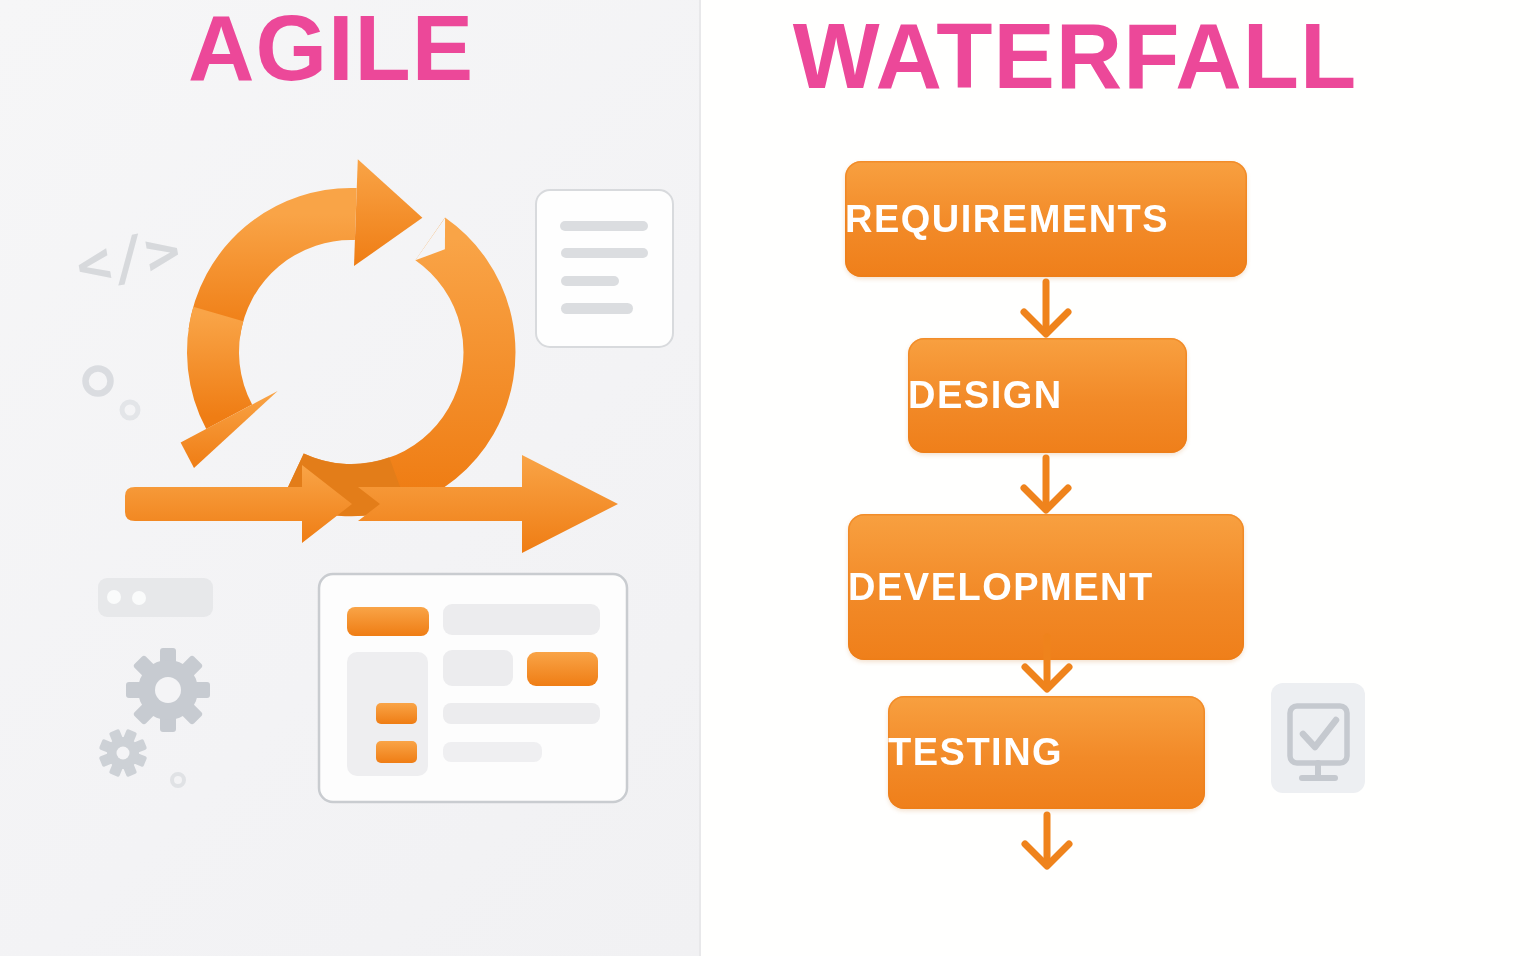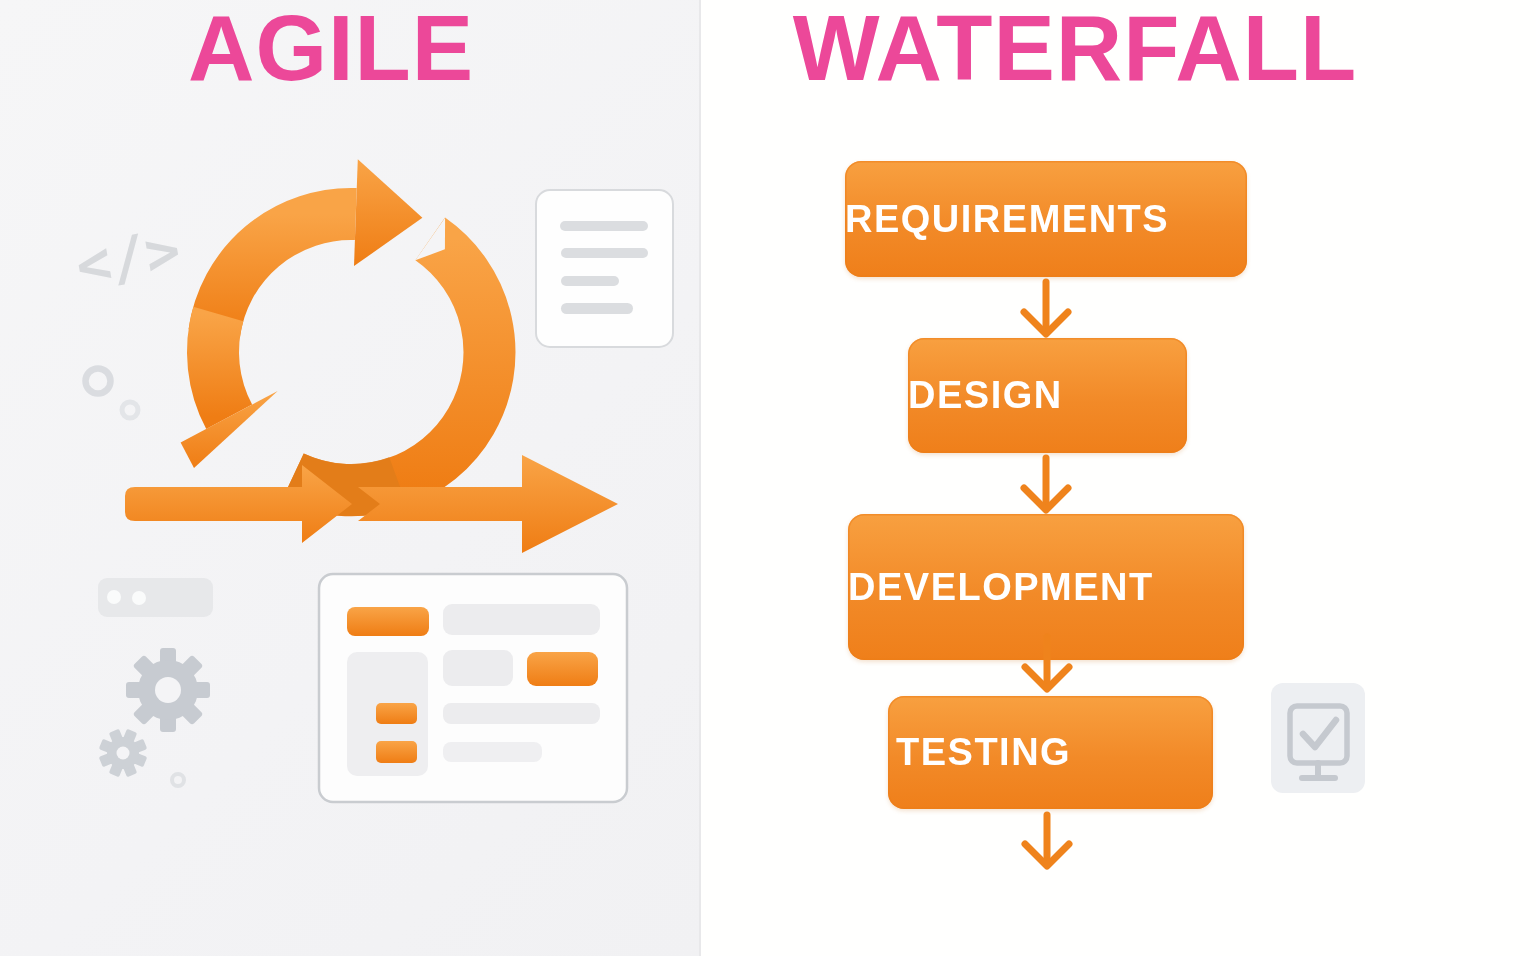--- a/index.html
+++ b/index.html
@@ -18,33 +18,33 @@
   .panel-right{
     position:absolute;left:701px;top:0;width:835px;height:956px;
     background:#fffffe;
   }
   .big-title{
     position:absolute;top:2px;transform:translateX(-50%);
     font-size:92px;font-weight:800;line-height:1;
     color:#ec4899;letter-spacing:1px;white-space:nowrap;
   }
   .title-agile{left:331px;}
-  .title-waterfall{left:1075px;}
+  .title-waterfall{left:1075px;margin-top:8px;}
   .wf-box{
     position:absolute;border-radius:16px;
     background:linear-gradient(180deg,#f8a040 0%,#f28a28 55%,#ef7f1a 100%);
     box-shadow:inset 0 0 0 1.5px rgba(236,126,24,.55), 0 2px 4px rgba(205,125,45,.22);
     display:flex;align-items:center;
     color:#ffffff;font-weight:700;font-size:38px;letter-spacing:1.5px;
     white-space:nowrap;
   }
   .wf-box-1{left:845px;top:161px;width:402px;height:116px;}
   .wf-box-2{left:908px;top:338px;width:279px;height:115px;}
   .wf-box-3{left:848px;top:514px;width:396px;height:146px;}
-  .wf-box-4{left:888px;top:696px;width:317px;height:113px;padding-left:8px;}
+  .wf-box-4{left:888px;top:696px;width:317px;height:113px;}
   .art-layer{position:absolute;left:0;top:0;}
 </style>
 </head>
 <body>
 
 <div class="canvas">
 
   <div class="panel-left"></div>
   <div class="panel-divider"></div>
   <div class="panel-right"></div>

